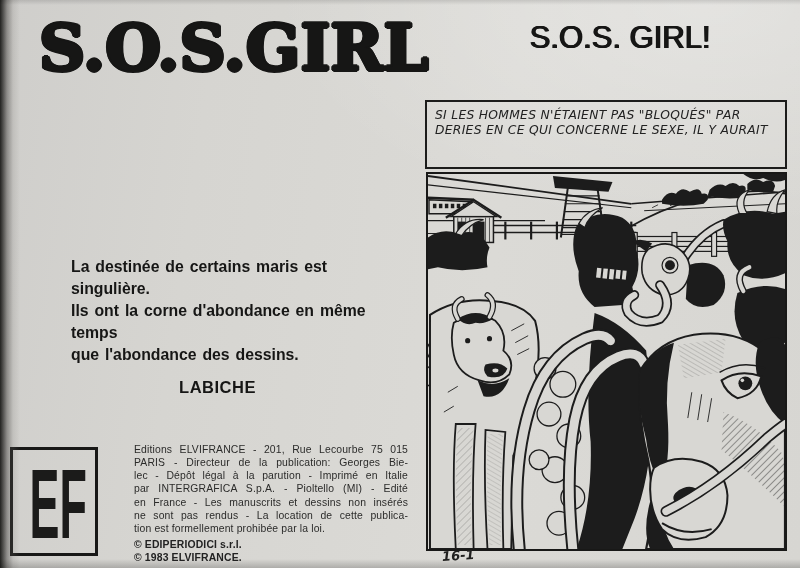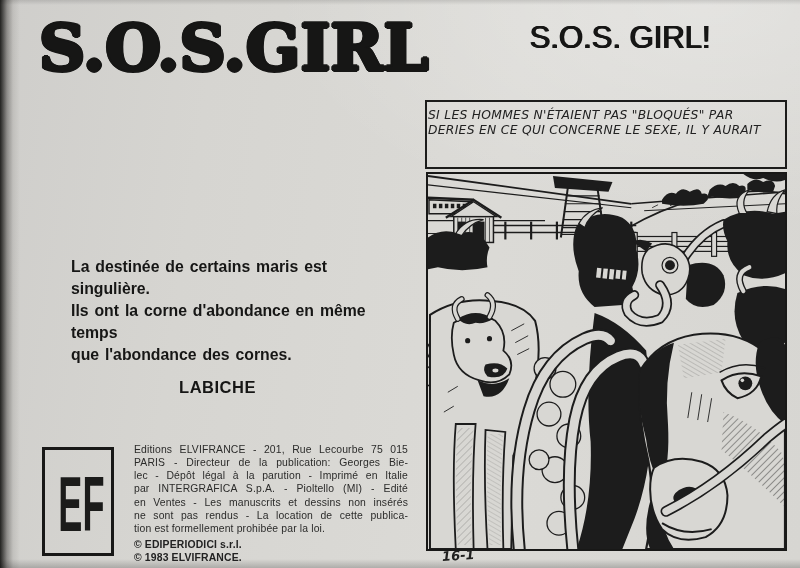--- a/index.html
+++ b/index.html
@@ -20,34 +20,34 @@
 
   
   .ltitle{position:absolute;left:8px;top:12px;width:379px;height:72px;line-height:72px;
     display:flex;justify-content:space-between;align-items:baseline;
     font-family:"DejaVu Serif",serif;font-weight:bold;font-size:64px;color:#161615;
     text-shadow:2px 0 0 currentColor,-2px 0 0 currentColor,0 2px 0 currentColor,0 -2px 0 currentColor,
       1.4px 1.4px 0 currentColor,-1.4px 1.4px 0 currentColor,1.4px -1.4px 0 currentColor,-1.4px -1.4px 0 currentColor;padding-left:31px;}
   .quote{position:absolute;left:71px;top:256px;width:320px;
     font-weight:bold;font-size:15.8px;line-height:22px;color:#161615;word-spacing:1.5px;}
   .quote .attr{width:293px;text-align:center;margin-top:10px;font-size:16.5px;letter-spacing:0.5px;}
-  .efbox{position:absolute;left:42px;top:447px;width:72px;height:109px;
+  .efbox{position:absolute;left:10px;top:447px;width:88px;height:109px;
     border:3px solid #181817;box-sizing:border-box;}
   .efbox svg{position:absolute;left:0;top:0;width:100%;height:100%;}
   .colophon{position:absolute;left:134px;top:443px;width:274px;
     font-size:10.4px;line-height:13.15px;letter-spacing:0.15px;color:#2b2b2a;}
   .colophon .just{text-align:justify;text-align-last:justify;}
   .cbold{margin-top:3px;font-weight:bold;line-height:13.2px;color:#222;}
 
   
   .rtitle{position:absolute;left:452px;top:20px;width:336px;text-align:center;
     font-weight:400;font-size:31px;color:#161615;
     text-shadow:1px 0 0 currentColor,-0.6px 0 0 currentColor;}
   .caption{position:absolute;left:425px;top:100px;width:362px;height:69px;
-    border:2px solid #1c1c1b;box-sizing:border-box;padding:6px 8px 0 1px;
+    border:2px solid #1c1c1b;box-sizing:border-box;padding:6px 8px 0 8px;
     font-family:"DejaVu Sans",sans-serif;font-style:italic;
     font-size:12.3px;line-height:15.1px;letter-spacing:0.3px;color:#222;}
   .panel{position:absolute;left:426px;top:172px;width:361px;height:379px;
     border:2.5px solid #181817;box-sizing:border-box;overflow:hidden;}
   .panel svg{position:absolute;left:0;top:0;width:100%;height:100%;}
   .pagenum{position:absolute;left:442px;top:548px;
     font-family:"DejaVu Sans",sans-serif;font-style:italic;font-weight:bold;
     font-size:13px;color:#20201f;transform:rotate(-4deg);}
 </style>
 </head>
@@ -57,38 +57,38 @@
 
   <div>
     <div class="ltitle">
       <span>S.O.S.</span>
       <span>GIRL</span>
     </div>
 
     <div class="quote">
       <div>La destinée de certains maris est singulière.</div>
       <div>Ils ont la corne d'abondance en même temps</div>
-      <div>que l'abondance des cornes.</div>
+      <div>que l'abondance des dessins.</div>
       <div class="attr">LABICHE</div>
     </div>
 
     <div class="efbox">
       <svg viewBox="0 0 84 103">
         <g transform="translate(17,89) scale(0.46,1)">
           <text x="0" y="0" font-family="Liberation Sans, sans-serif" font-weight="bold" font-size="100" fill="#1b1b1a">EF</text>
         </g>
       </svg>
     </div>
 
     <div class="colophon">
       <div class="just">Editions ELVIFRANCE - 201, Rue Lecourbe 75 015</div>
       <div class="just">PARIS - Directeur de la publication: Georges Bie-</div>
       <div class="just">lec - Dépôt légal à la parution - Imprimé en Italie</div>
       <div class="just">par INTERGRAFICA S.p.A. - Pioltello (MI) - Edité</div>
-      <div class="just">en Ventes - Les manuscrits et dessins non insérés</div>
+      <div class="just">en France - Les manuscrits et dessins non insérés</div>
       <div class="just">ne sont pas rendus - La location de cette publica-</div>
       <div>tion est formellement prohibée par la loi.</div>
       <div class="cbold">
         <div>© EDIPERIODICI s.r.l.</div>
         <div>© 1983 ELVIFRANCE.</div>
       </div>
     </div>
   </div>
 
   <div>

